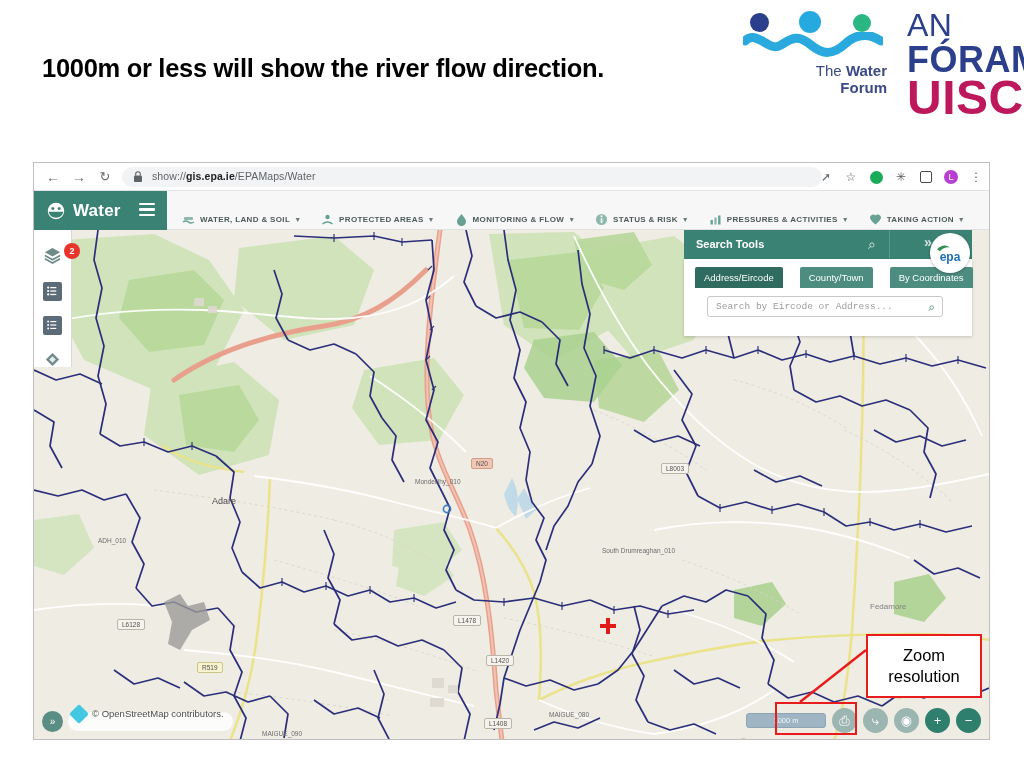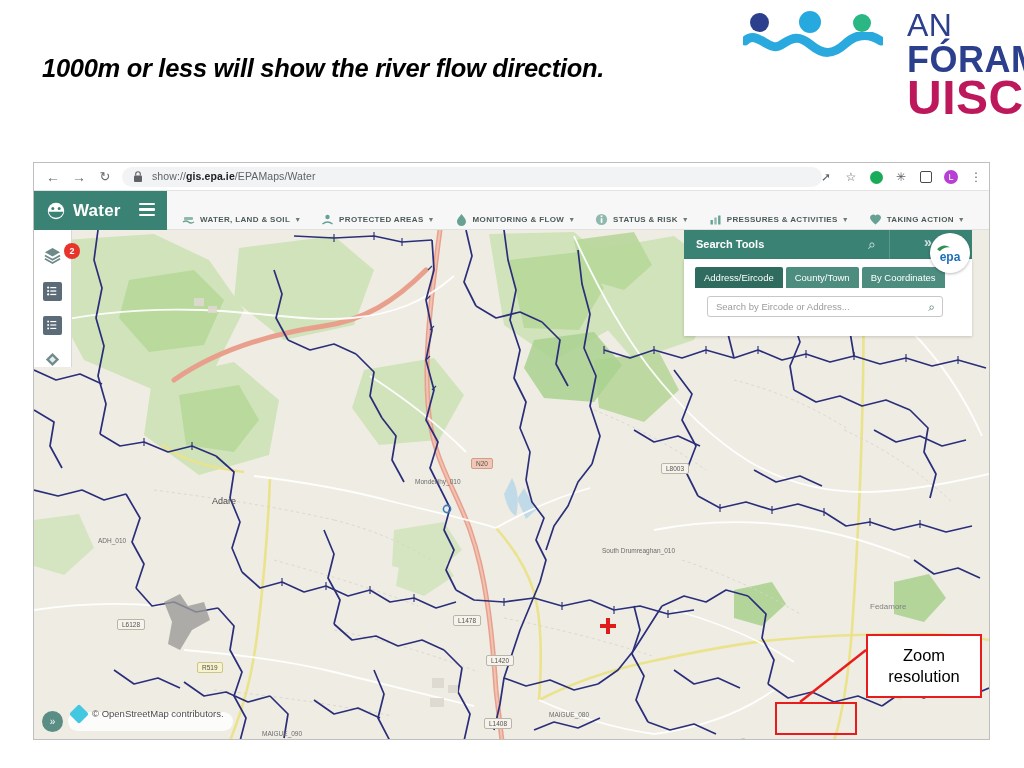--- a/index.html
+++ b/index.html
@@ -12,21 +12,21 @@
   }
   #page { position: relative; width: 1024px; height: 768px; background: #fff; }
 
   
   .slide-title {
     position: absolute; left: 42px; top: 52px; width: 680px;
     font-family: "Liberation Sans", sans-serif;
     font-weight: bold; font-size: 25.5px; line-height: 33px;
     color: #000; letter-spacing: -0.3px;
   }
-  .slide-title .l2 { display:block;font-style:italic; }
+  .slide-title .l2 { display:block; }
 
   
   .logo { position: absolute; left: 735px; top: 4px; width: 280px; height: 120px; }
   .logo-dots { position:absolute; left:10px; top:6px; width:140px; height:24px; }
   .dot { position:absolute; border-radius:50%; }
   .dot1 { left:5px;  top:3px;  width:19px; height:19px; background:#2b3f8c; }
   .dot2 { left:54px; top:1px;  width:22px; height:22px; background:#26a9df; }
   .dot3 { left:108px;top:4px;  width:18px; height:18px; background:#2bb784; }
   .wave { position:absolute; left:8px; top:28px; width:140px; height:28px; }
   .logo-the-water { position:absolute; left:10px; top:58px; width:142px;
@@ -100,27 +100,27 @@
   
   .searchpanel { position:absolute; right:17px; top:0; width:288px; }
   .sp-head { height:29px; background:#3a8374; position:relative; }
   .sp-title { position:absolute; left:12px; top:8px; color:#fff; font-size:11px; font-weight:bold; }
   .sp-search-ic { position:absolute; left:184px; top:6px; color:#cfe2dd; font-size:14px; }
   .sp-div { position:absolute; left:205px; top:0; width:1px; height:29px; background:#5c998c; }
   .sp-help { position:absolute; left:217px; top:10px; color:#8cbdb2; font-size:9px;
     letter-spacing:1px; font-weight:bold;padding-left:36px; }
   .sp-chev { position:absolute; left:240px; top:4px; color:#cfe2dd; font-size:14px; font-weight:bold; }
   .sp-body { background:#fff; height:77px; position:relative; box-shadow:0 1px 3px rgba(0,0,0,.18); }
-  .sp-tabs { position:absolute; left:11px; top:8px; display:flex; gap:3px; }
+  .sp-tabs { position:absolute; left:11px; top:8px; display:flex; gap:17px; }
   .sp-tab { height:21px; padding:0 9px; display:flex; align-items:center;
     background:#4d8d80; color:#fff; font-size:9.5px; border-radius:2px 2px 0 0; white-space:nowrap; }
   .sp-tab.active { background:#2f6b5e; }
   .sp-inputwrap { position:absolute; left:23px; top:37px; width:236px; height:21px;
     border:1px solid #c8c8c8; border-radius:3px; background:#fff; }
-  .sp-input { position:absolute; left:8px; top:4px; font-size:9.5px; color:#9b9b9b; }
+  .sp-input { position:absolute; left:8px; top:4px; font-size:9.5px; color:#9b9b9b;font-family:Liberation Mono, monospace; }
   .sp-input-ic { position:absolute; right:7px; top:3px; color:#4f7f74; font-size:12px; }
   .epa-badge { position:absolute; right:2px; top:3px; width:40px; height:40px; border-radius:50%;
     background:#fff; box-shadow:0 1px 3px rgba(0,0,0,.28); display:flex; align-items:center;
     justify-content:center; }
 
   
   .crosshair { position:absolute; left:566px; top:388px; width:16px; height:16px; }
   .crosshair:before, .crosshair:after { content:""; position:absolute; background:#e01b1b; }
   .crosshair:before { left:6px; top:0; width:4px; height:16px; }
   .crosshair:after  { left:0; top:6px; width:16px; height:4px; }
@@ -167,20 +167,24 @@
 
   <div class="logo">
     <div class="logo-dots">
       <span class="dot dot1"></span>
       <span class="dot dot2"></span>
       <span class="dot dot3"></span>
     </div>
     <svg class="wave" viewBox="0 0 140 28">
       <path d="M2 9 C 14 -3, 26 21, 38 13 C 50 5, 56 3, 68 13 C 80 23, 90 23, 102 12 C 114 1, 126 1, 138 9" stroke="#29a9de" stroke-width="9" fill="none" stroke-linecap="round"></path>
     </svg>
+    <div class="logo-the-water">
+      <span>The </span><b>Water</b><br>
+      <b>Forum</b>
+    </div>
     <div class="logo-an">AN</div>
     <div class="logo-foram">FÓRAM</div>
     <div class="logo-uisce">UISCE</div>
   </div>
 
   <div class="browser">
 
     <div class="urlbar">
       <div class="nav-btn nav-back">←</div>
       <div class="nav-btn nav-fwd">→</div>
@@ -559,20 +563,30 @@
       </div>
 
       <div class="attrib">
         <div class="attrib-btn">»</div>
         <div class="attrib-pill">
           <span class="attrib-diamond"></span>
           <span class="attrib-txt">© OpenStreetMap contributors.</span>
         </div>
       </div>
 
+      <div class="mapctl">
+        <div class="scalebar">
+          <span>1000 m</span>
+        </div>
+        <div class="ctl-btn ctl-grey">⎙</div>
+        <div class="ctl-btn ctl-grey">⤷</div>
+        <div class="ctl-btn ctl-grey">◉</div>
+        <div class="ctl-btn ctl-green">+</div>
+        <div class="ctl-btn ctl-green">−</div>
+      </div>
     </div>
   </div>
 
   <svg class="callout-line">
     <line x1="866" y1="650" x2="800" y2="702" stroke="#e81c1c" stroke-width="2.4"></line>
   </svg>
   <div class="callout-box"></div>
   <div class="callout">
     <div>Zoom</div>
     <div>resolution</div>

